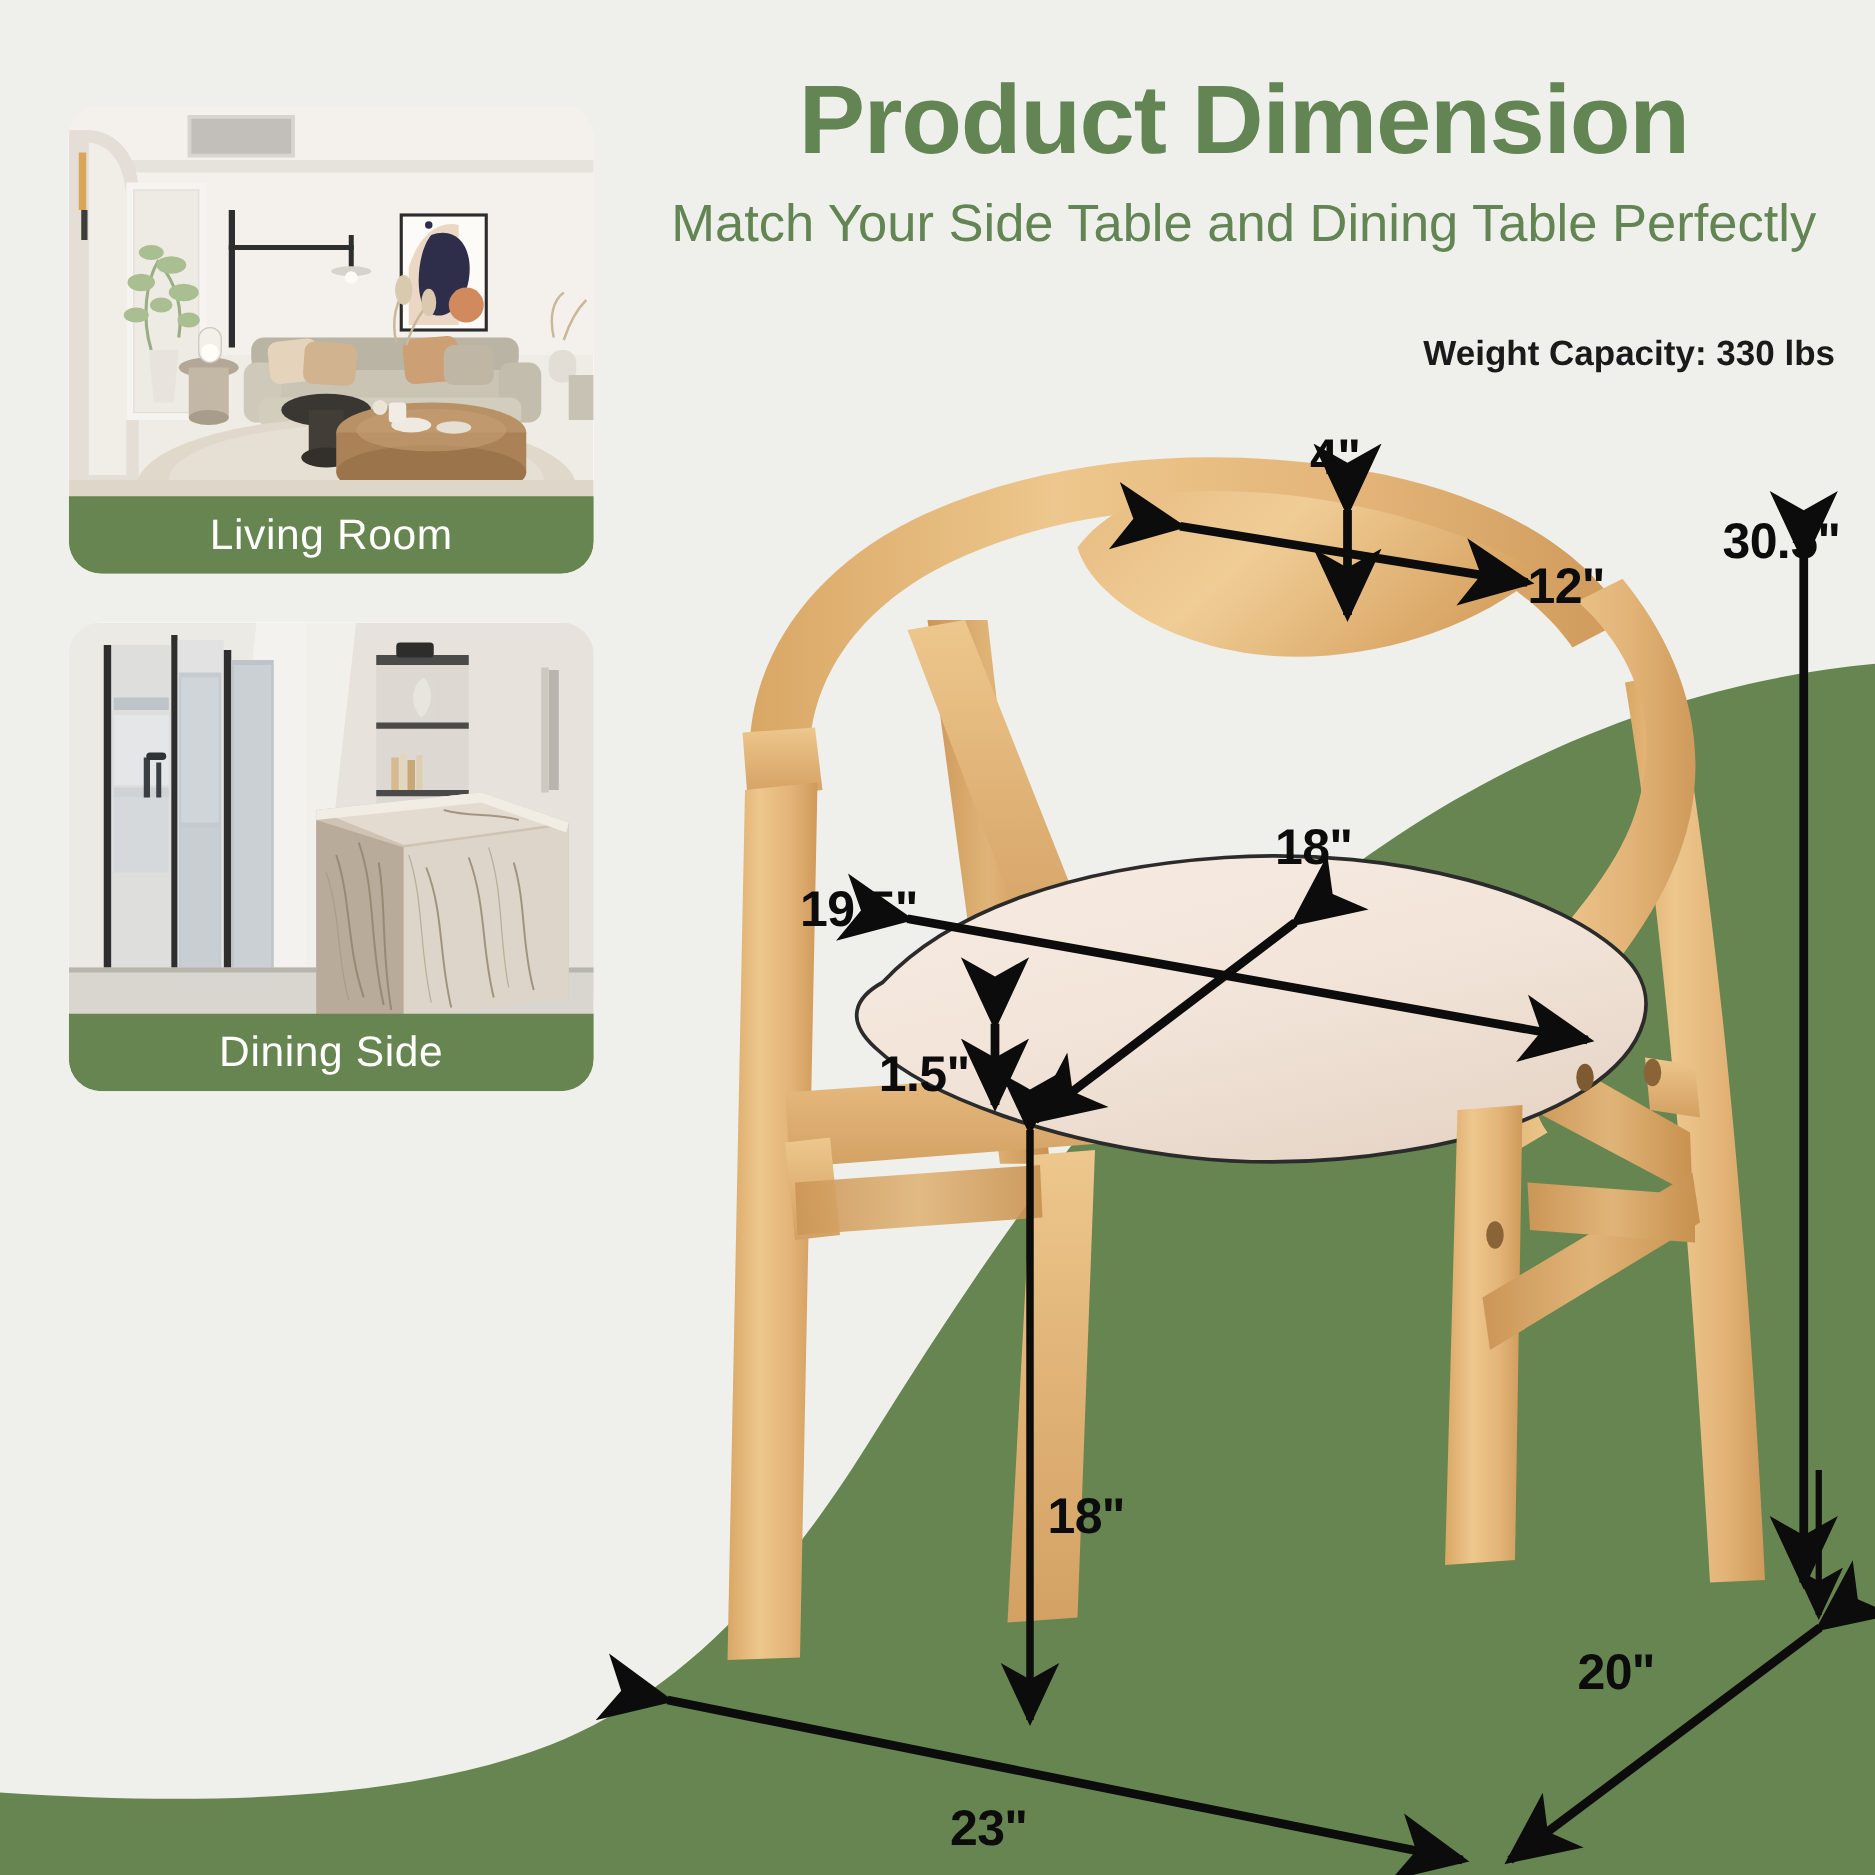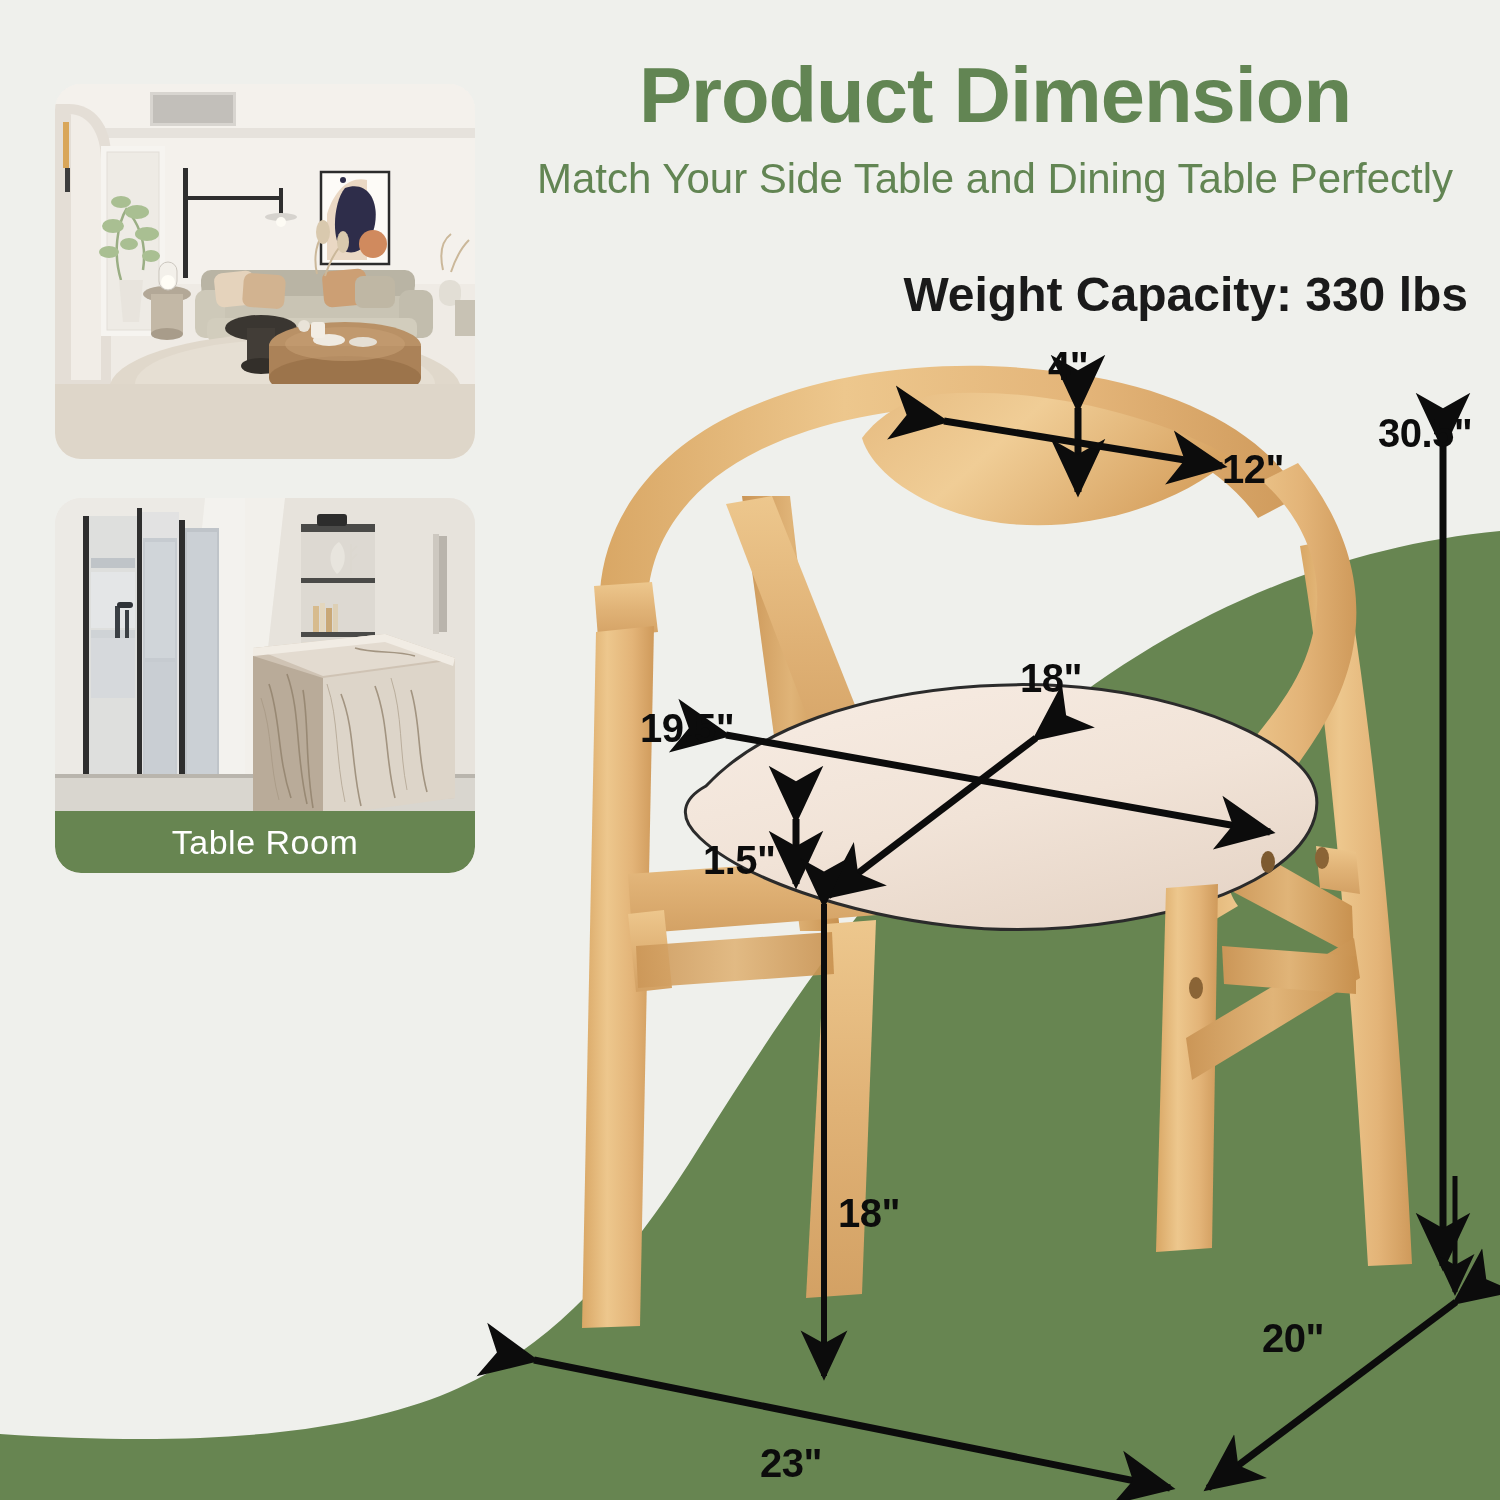--- a/index.html
+++ b/index.html
@@ -20,21 +20,21 @@
   .title{
     font-size:78px;font-weight:bold;color:#628553;
     letter-spacing:-1px;line-height:1.0;margin:0;
     transform:scaleX(1.02);
   }
   .subtitle{
     font-size:42px;color:#628553;margin-top:22px;line-height:1.1;
     white-space:nowrap;
   }
   .capacity{
-    font-size:48px;color:#1a1a1a;font-weight:600;margin-top:26px;
+    font-size:28px;color:#1a1a1a;font-weight:600;margin-top:26px;
     text-align:right;padding-right:22px;
   }
 
   
   .card{
     position:absolute;left:55px;width:420px;height:375px;
     border-radius:26px;overflow:hidden;
     background:#ffffff;
     box-shadow:0 0 0 3px #eff0ec;
   }
@@ -304,20 +304,23 @@
         <ellipse cx="274" cy="256" rx="16" ry="6" fill="#efeae1"></ellipse>
         <ellipse cx="308" cy="258" rx="14" ry="5" fill="#e5dfd4"></ellipse>
         <rect x="256" y="238" width="14" height="16" rx="3" fill="#f2ede4"></rect>
         <circle cx="249" cy="242" r="6" fill="#e9e3d8"></circle>
 
         <path d="M106,312 L150,306 L156,318 L112,324 Z" fill="#ded8cd"></path>
         <path d="M150,306 L162,302 L168,314 L156,318 Z" fill="#cfc8bb"></path>
         <rect x="0" y="300" width="420" height="75" fill="#ded6c9"></rect>
       </svg>
     </div>
+    <div class="ribbon">
+      <span>Living Room</span>
+    </div>
   </div>
 
   <div class="card two">
     <div class="photo">
       <svg viewBox="0 0 420 375">
         <rect width="420" height="375" fill="#e9e6e1"></rect>
 
         <rect x="0" y="0" width="420" height="300" fill="#eceae5"></rect>
         <rect x="190" y="0" width="230" height="300" fill="#e7e3dc"></rect>
 
@@ -383,17 +386,17 @@
         </g>
         <g stroke="#a2937e" stroke-width="1" fill="none" opacity="0.6">
           <path d="M206,200 C218,236 214,266 224,302"></path>
           <path d="M272,186 C284,222 280,258 290,304"></path>
           <path d="M336,180 C348,218 344,252 352,292"></path>
         </g>
         <path d="M198,150 L330,136 L400,160 L398,168 L330,144 L198,158 Z" fill="#f1ece4"></path>
       </svg>
     </div>
     <div class="ribbon">
-      <span>Table Room</span>
+      <span>Dining Side</span>
     </div>
   </div>
 
 </div>
 
 </body></html>

